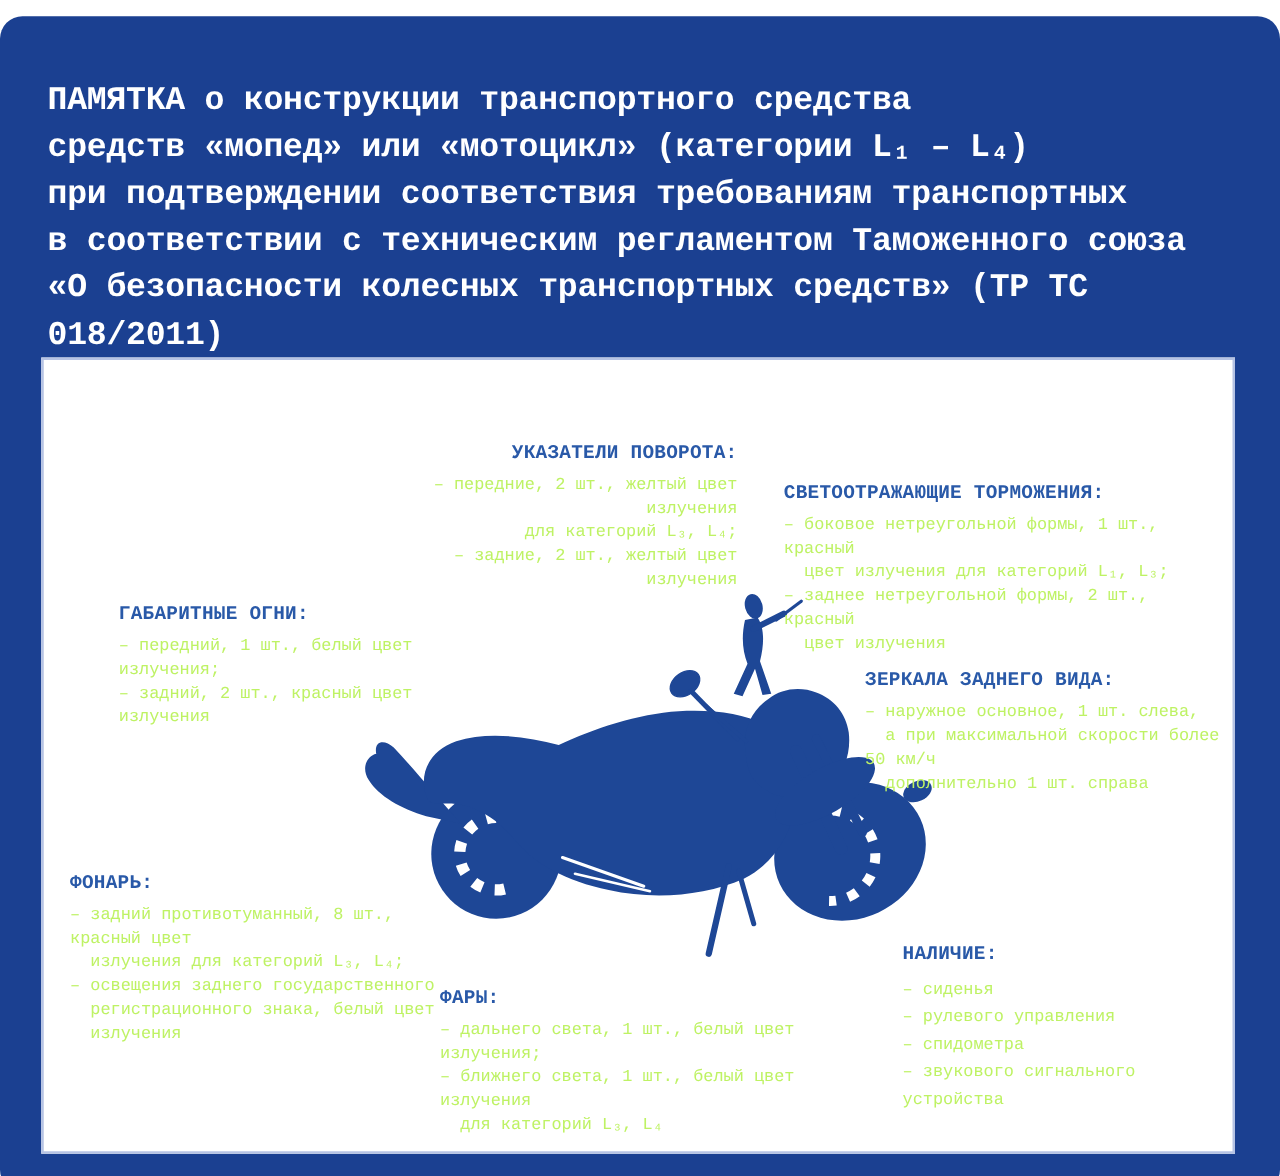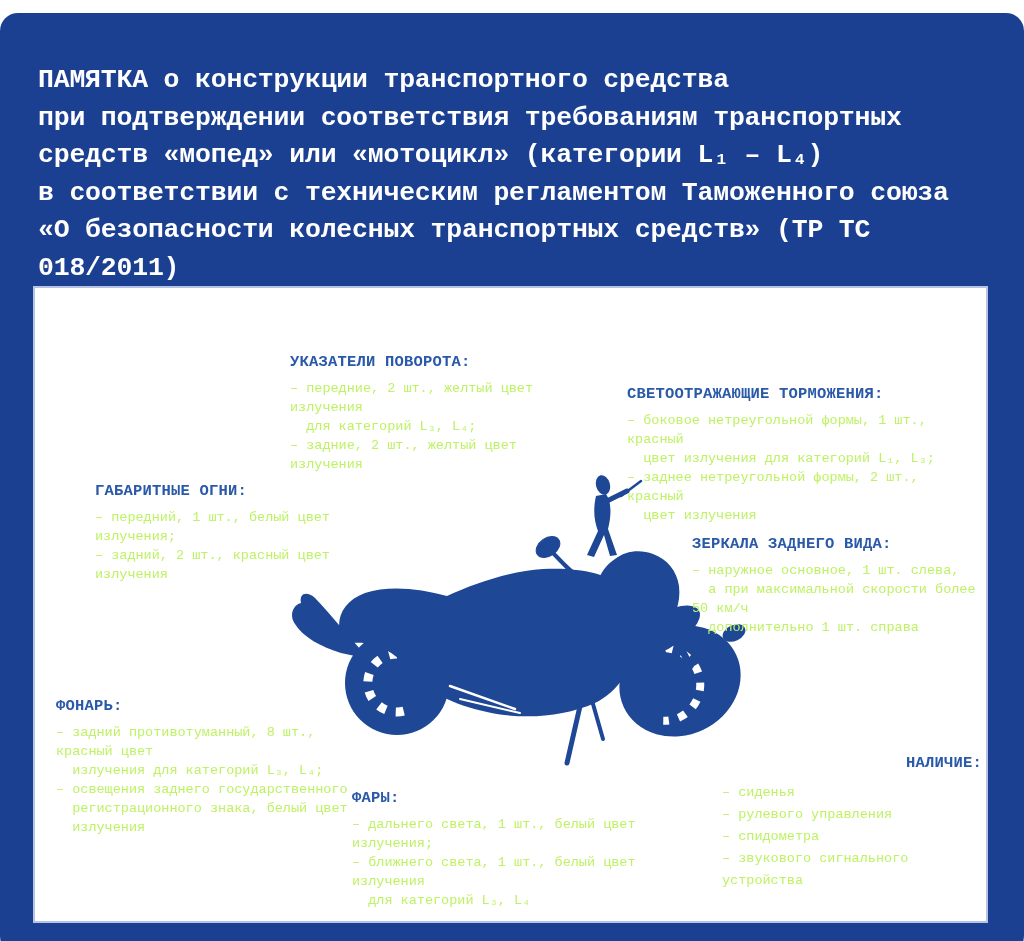--- a/index.html
+++ b/index.html
@@ -19,41 +19,41 @@
     background:#ffffff; border:2px solid #b6c3e4; box-sizing:border-box;
   }
   .sec { position:absolute; }
   .sec .hd {
     margin:0 0 8px 0; font-size:15.5px; font-weight:bold;
     color:#2959a8; letter-spacing:0.2px;
   }
   .sec .bd {
     white-space:pre-wrap; font-size:13.5px; line-height:19px; color:#bef264;
   }
-  .pos-turn     { left:290px; top:340px; width:300px; }
+  .pos-turn     { left:290px; top:340px; width:300px;text-align:right; }
   .pos-reflect  { left:627px; top:372px; width:310px; }
   .pos-gabarit  { left:95px;  top:469px; width:290px; }
   .pos-mirrors  { left:692px; top:522px; width:290px; }
   .pos-brake    { left:65px;  top:598px; width:260px; }
   .pos-lamp     { left:56px;  top:684px; width:300px; }
   .pos-fary     { left:352px; top:776px; width:310px; }
   .pos-presence { left:722px; top:741px; width:260px; }
   .pos-presence .bd { line-height:22px; }
-  .pos-presence .hd { margin-bottom:10px;text-align:right; }
+  .pos-presence .hd { margin-bottom:10px; }
   .bike { position:absolute; left:285px; top:428px; }
 </style>
 </head>
 <body>
 
 <div class="poster">
 
   <div class="title">
     <div>ПАМЯТКА о конструкции транспортного средства</div>
+    <div>средств «мопед» или «мотоцикл» (категории L₁ – L₄)</div>
     <div>при подтверждении соответствия требованиям транспортных</div>
-    <div>средств «мопед» или «мотоцикл» (категории L₁ – L₄)</div>
     <div>в соответствии  с техническим регламентом Таможенного союза</div>
     <div>«О безопасности колесных транспортных средств» (ТР ТС 018/2011)</div>
   </div>
 
   <div class="panel"></div>
 
   <svg class="bike" width="475" height="335" viewBox="0 0 475 335" aria-hidden="true">
     <g fill="#1e4796" stroke="none">
 
       <g>

